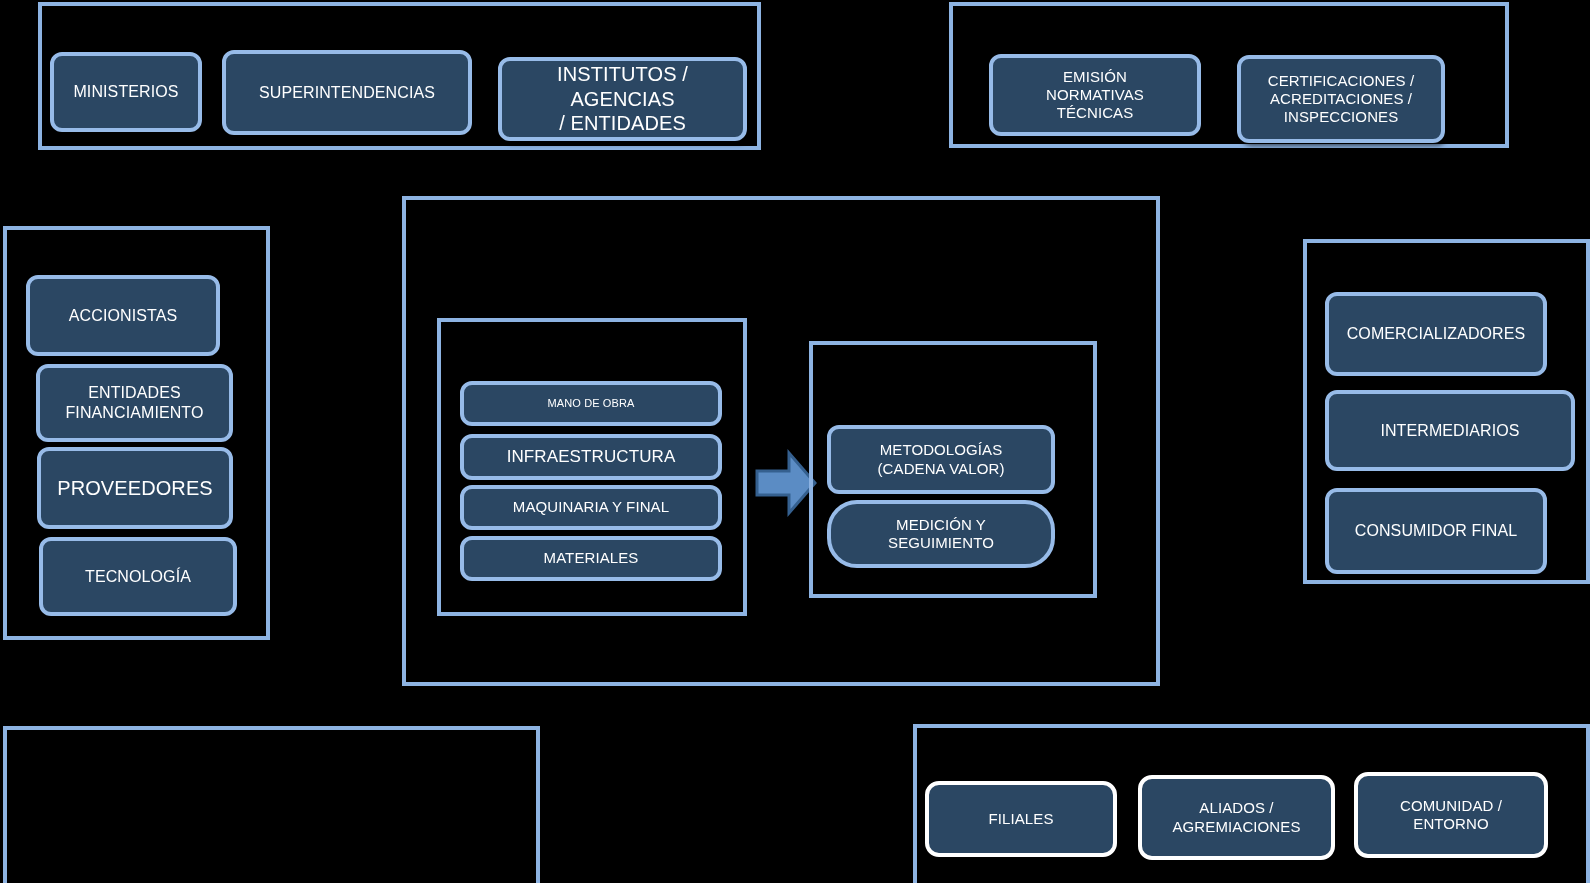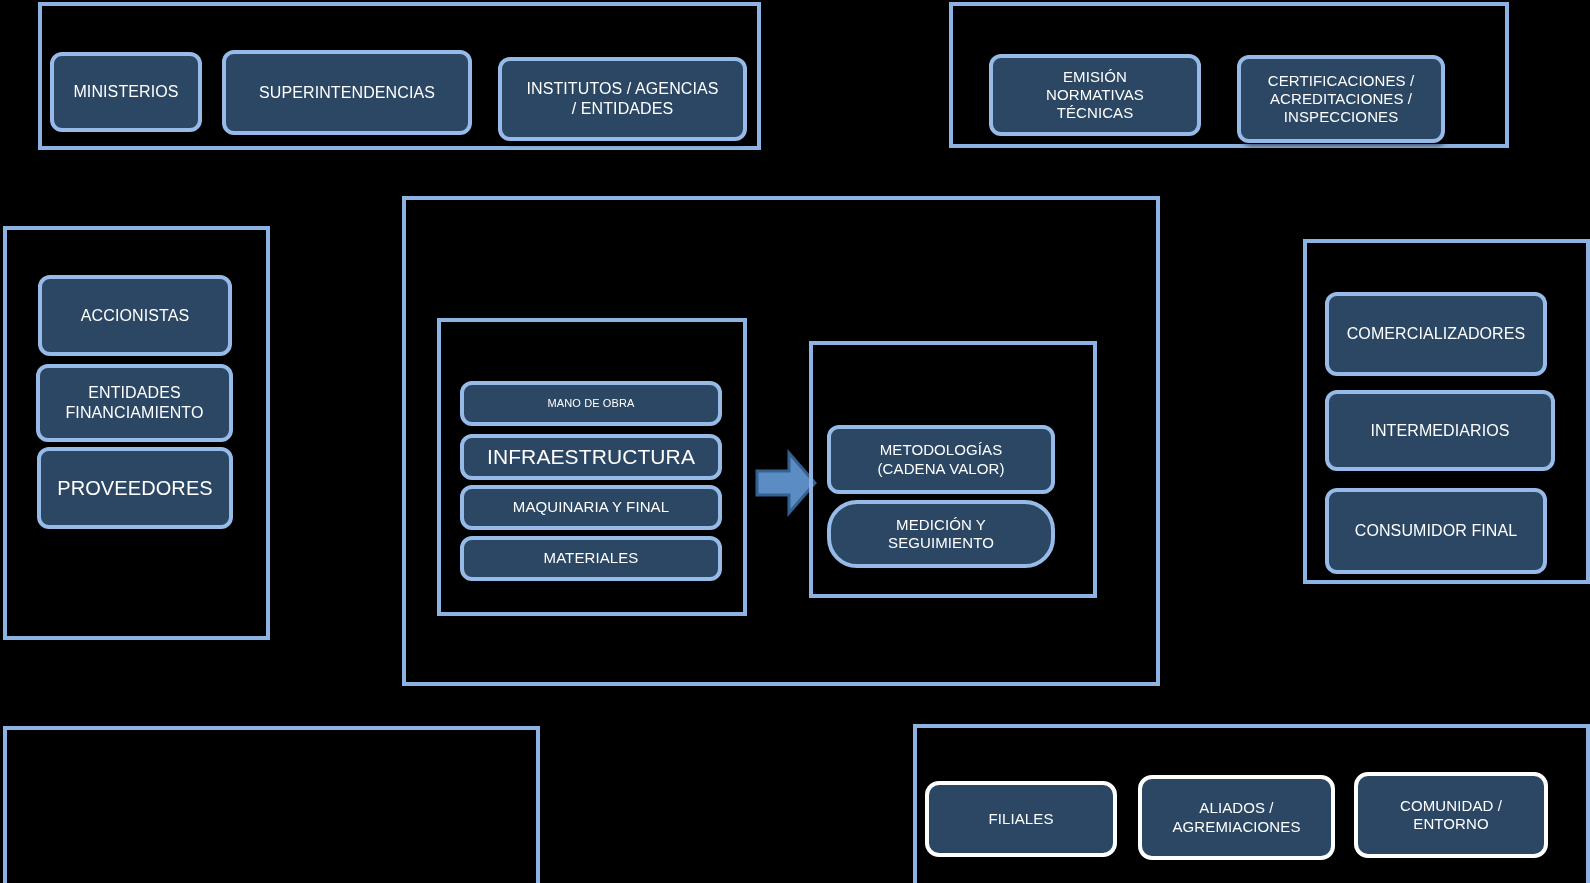--- a/index.html
+++ b/index.html
@@ -64,64 +64,67 @@
   <div class="frame" style="left:38px; top:2px; width:723px; height:148px;"></div>
 
   <div class="node" style="left:50px; top:52px; width:152px; height:80px; font-size:16px;">
     <span class="label">MINISTERIOS</span>
   </div>
 
   <div class="node" style="left:222px; top:50px; width:250px; height:85px; font-size:16px;justify-content:center;">
     <span class="label">SUPERINTENDENCIAS</span>
   </div>
 
-  <div class="node" style="left:498px; top:57px; width:249px; height:84px; font-size:16px; white-space:pre-line;">
+  <div class="node" style="left:498px; top:57px; width:249px; height:84px; font-size:20px; white-space:pre-line;">
     <span class="label">INSTITUTOS / AGENCIAS
 / ENTIDADES</span>
   </div>
 
   <div class="frame" style="left:949px; top:2px; width:560px; height:146px;"></div>
 
   <div class="node" style="left:989px; top:54px; width:212px; height:82px; font-size:15px; white-space:pre-line;">
     <span class="label">EMISIÓN
 NORMATIVAS
 TÉCNICAS</span>
   </div>
 
   <div class="node" style="left:1237px; top:55px; width:208px; height:88px; font-size:15px; white-space:pre-line;">
     <span class="label">CERTIFICACIONES /
 ACREDITACIONES /
 INSPECCIONES</span>
   </div>
 
   <div class="frame" style="left:3px; top:226px; width:267px; height:414px;"></div>
 
-  <div class="node" style="left:38px; top:275px; width:194px; height:81px; font-size:16px;">
+  <div class="node" style="left:26px; top:275px; width:194px; height:81px; font-size:16px;">
     <span class="label">ACCIONISTAS</span>
   </div>
 
   <div class="node" style="left:36px; top:364px; width:197px; height:78px; font-size:16px; white-space:pre-line;">
     <span class="label">ENTIDADES
 FINANCIAMIENTO</span>
   </div>
 
   <div class="node" style="left:37px; top:447px; width:196px; height:82px; font-size:20px;">
     <span class="label">PROVEEDORES</span>
   </div>
 
+  <div class="node" style="left:39px; top:537px; width:198px; height:79px; font-size:16px;">
+    <span class="label">TECNOLOGÍA</span>
+  </div>
 
   <div class="frame" style="left:402px; top:196px; width:758px; height:490px;"></div>
 
   <div class="frame" style="left:437px; top:318px; width:310px; height:298px;"></div>
 
   <div class="node" style="left:460px; top:381px; width:262px; height:45px; font-size:11px;">
     <span class="label">MANO DE OBRA</span>
   </div>
 
-  <div class="node" style="left:460px; top:434px; width:262px; height:46px; font-size:21px;">
+  <div class="node" style="left:460px; top:434px; width:262px; height:46px; font-size:17px;">
     <span class="label">INFRAESTRUCTURA</span>
   </div>
 
   <div class="node" style="left:460px; top:485px; width:262px; height:45px; font-size:15px;">
     <span class="label">MAQUINARIA Y FINAL</span>
   </div>
 
   <div class="node" style="left:460px; top:536px; width:262px; height:45px; font-size:15px;">
     <span class="label">MATERIALES</span>
   </div>
@@ -143,21 +146,21 @@
     <span class="label">MEDICIÓN Y
 SEGUIMIENTO</span>
   </div>
 
   <div class="frame" style="left:1303px; top:239px; width:287px; height:345px;"></div>
 
   <div class="node" style="left:1325px; top:292px; width:222px; height:84px; font-size:16px;">
     <span class="label">COMERCIALIZADORES</span>
   </div>
 
-  <div class="node" style="left:1325px; top:390px; width:230px; height:81px; font-size:16px;">
+  <div class="node" style="left:1325px; top:390px; width:250px; height:81px; font-size:16px;">
     <span class="label">INTERMEDIARIOS</span>
   </div>
 
   <div class="node" style="left:1325px; top:488px; width:222px; height:86px; font-size:16px;">
     <span class="label">CONSUMIDOR FINAL</span>
   </div>
 
   <div class="frame" style="left:3px; top:726px; width:537px; height:168px;"></div>
 
   <div class="frame" style="left:913px; top:724px; width:677px; height:170px;"></div>

